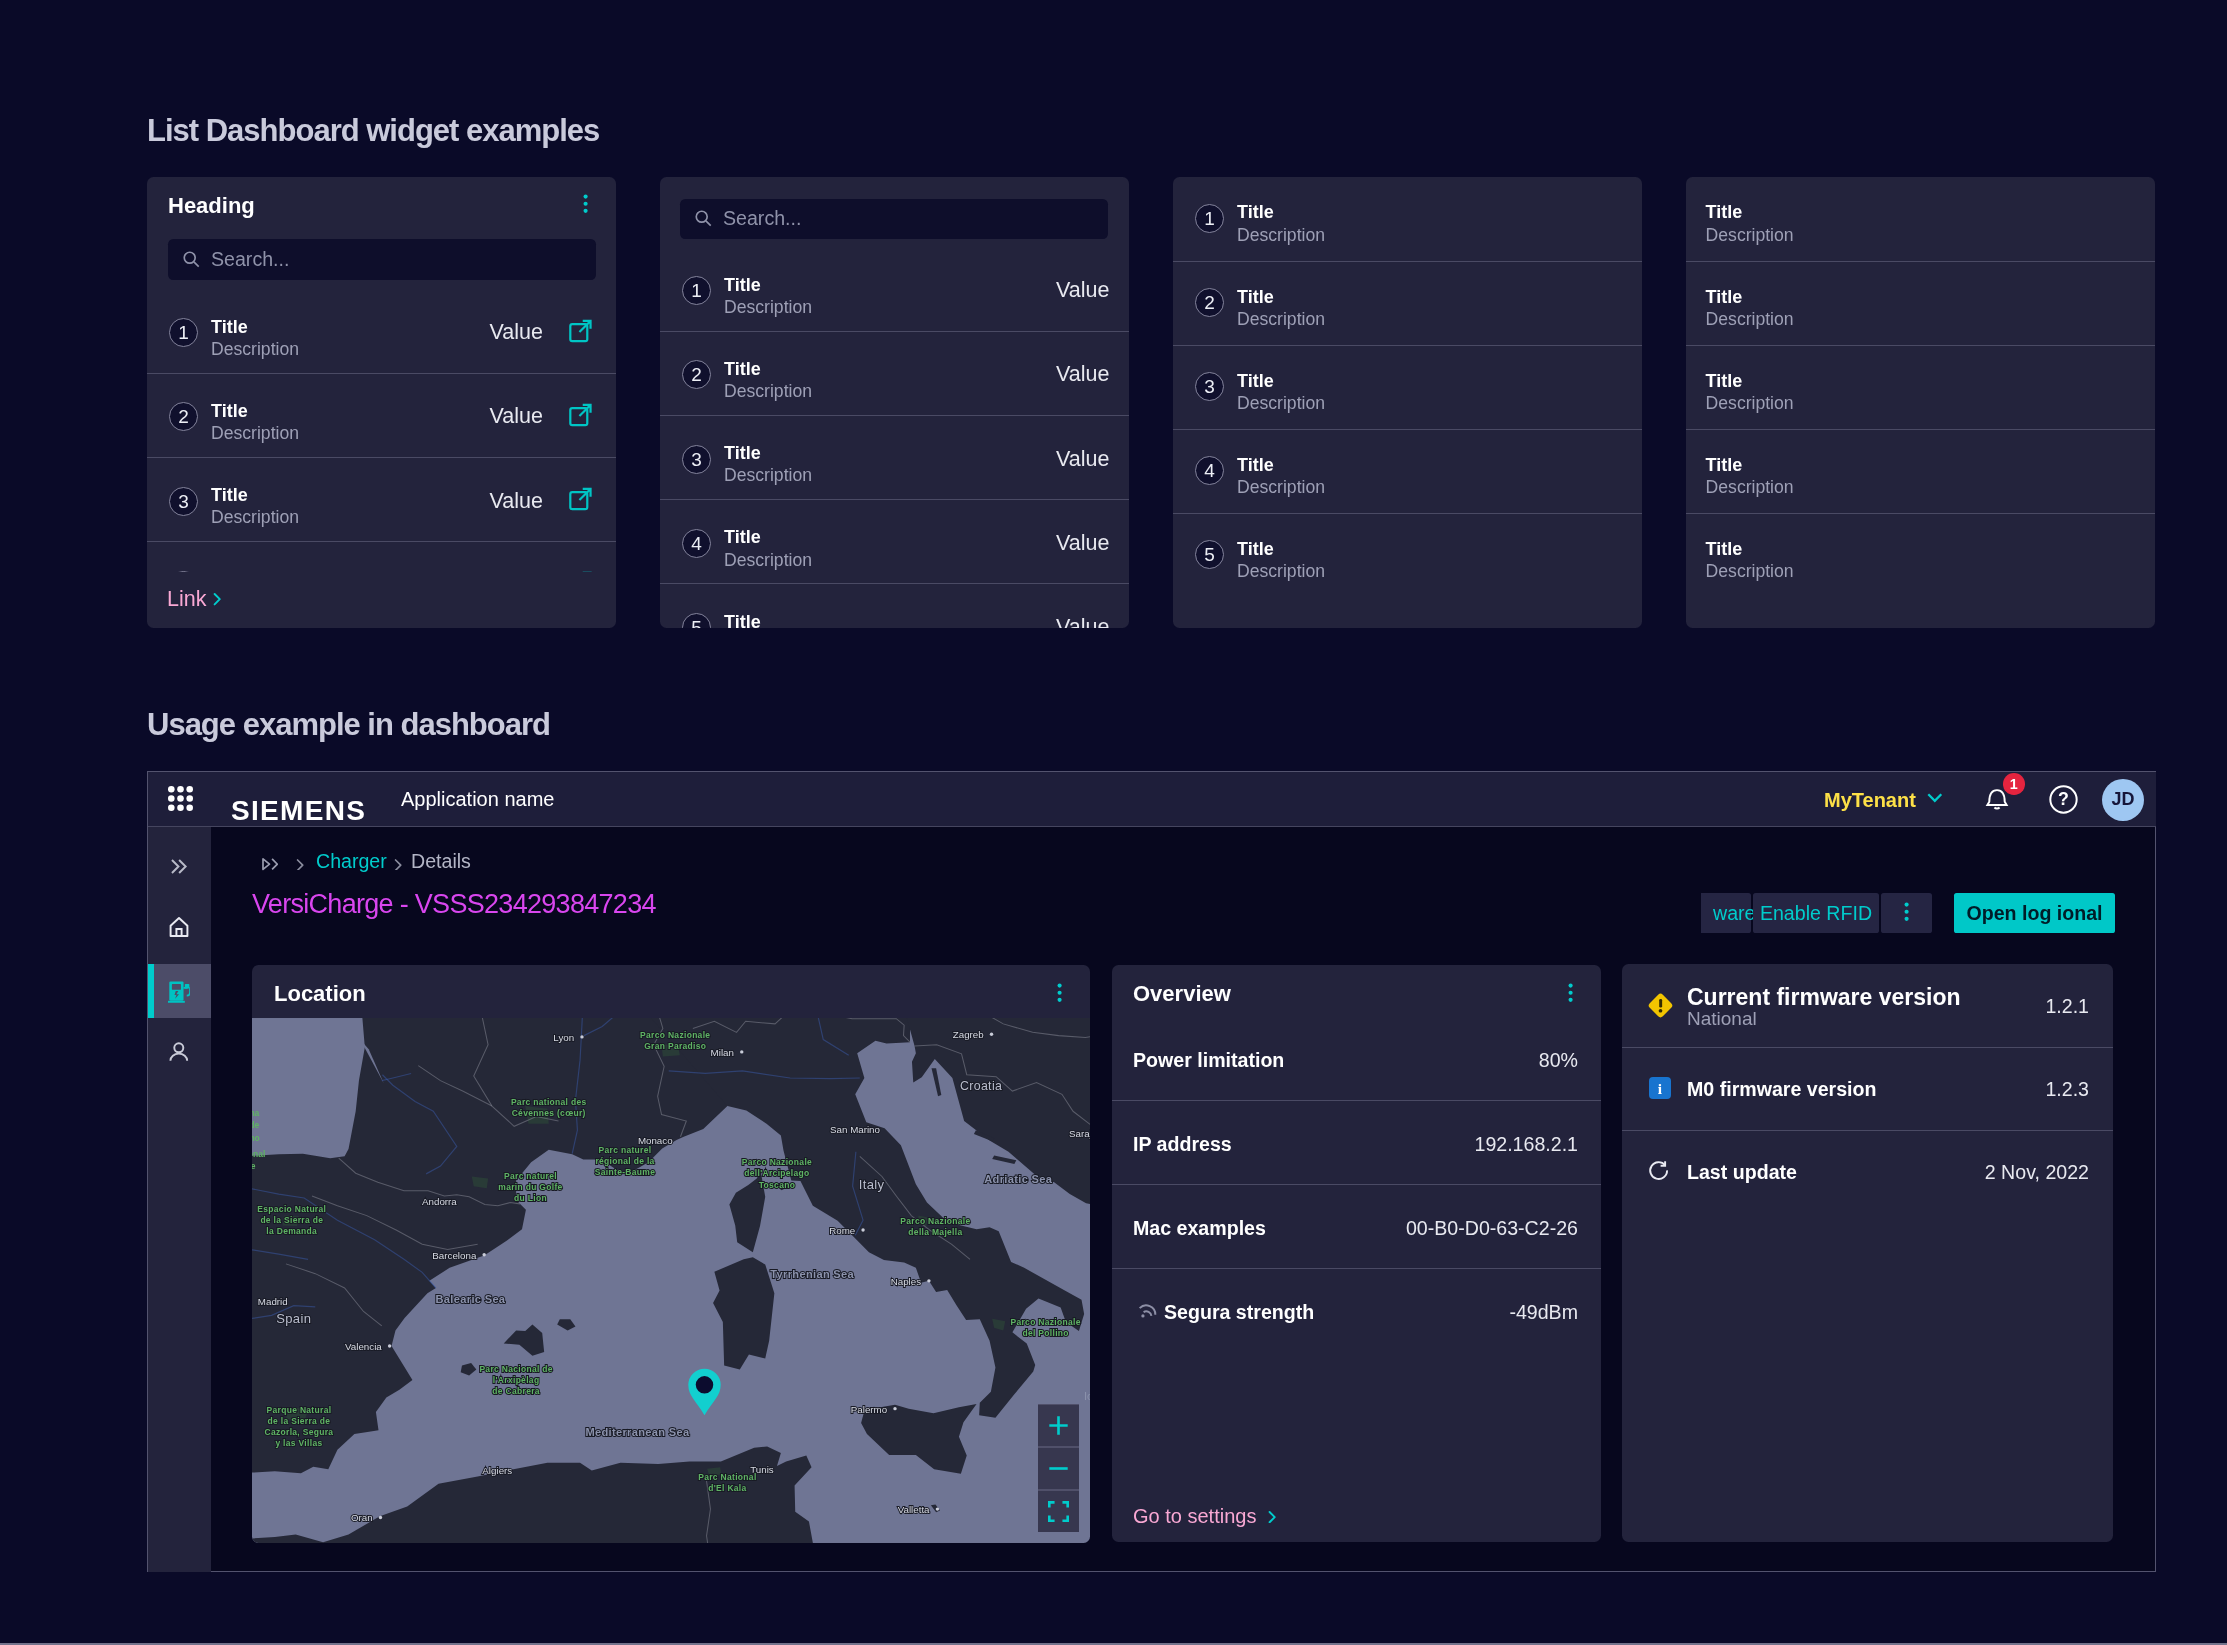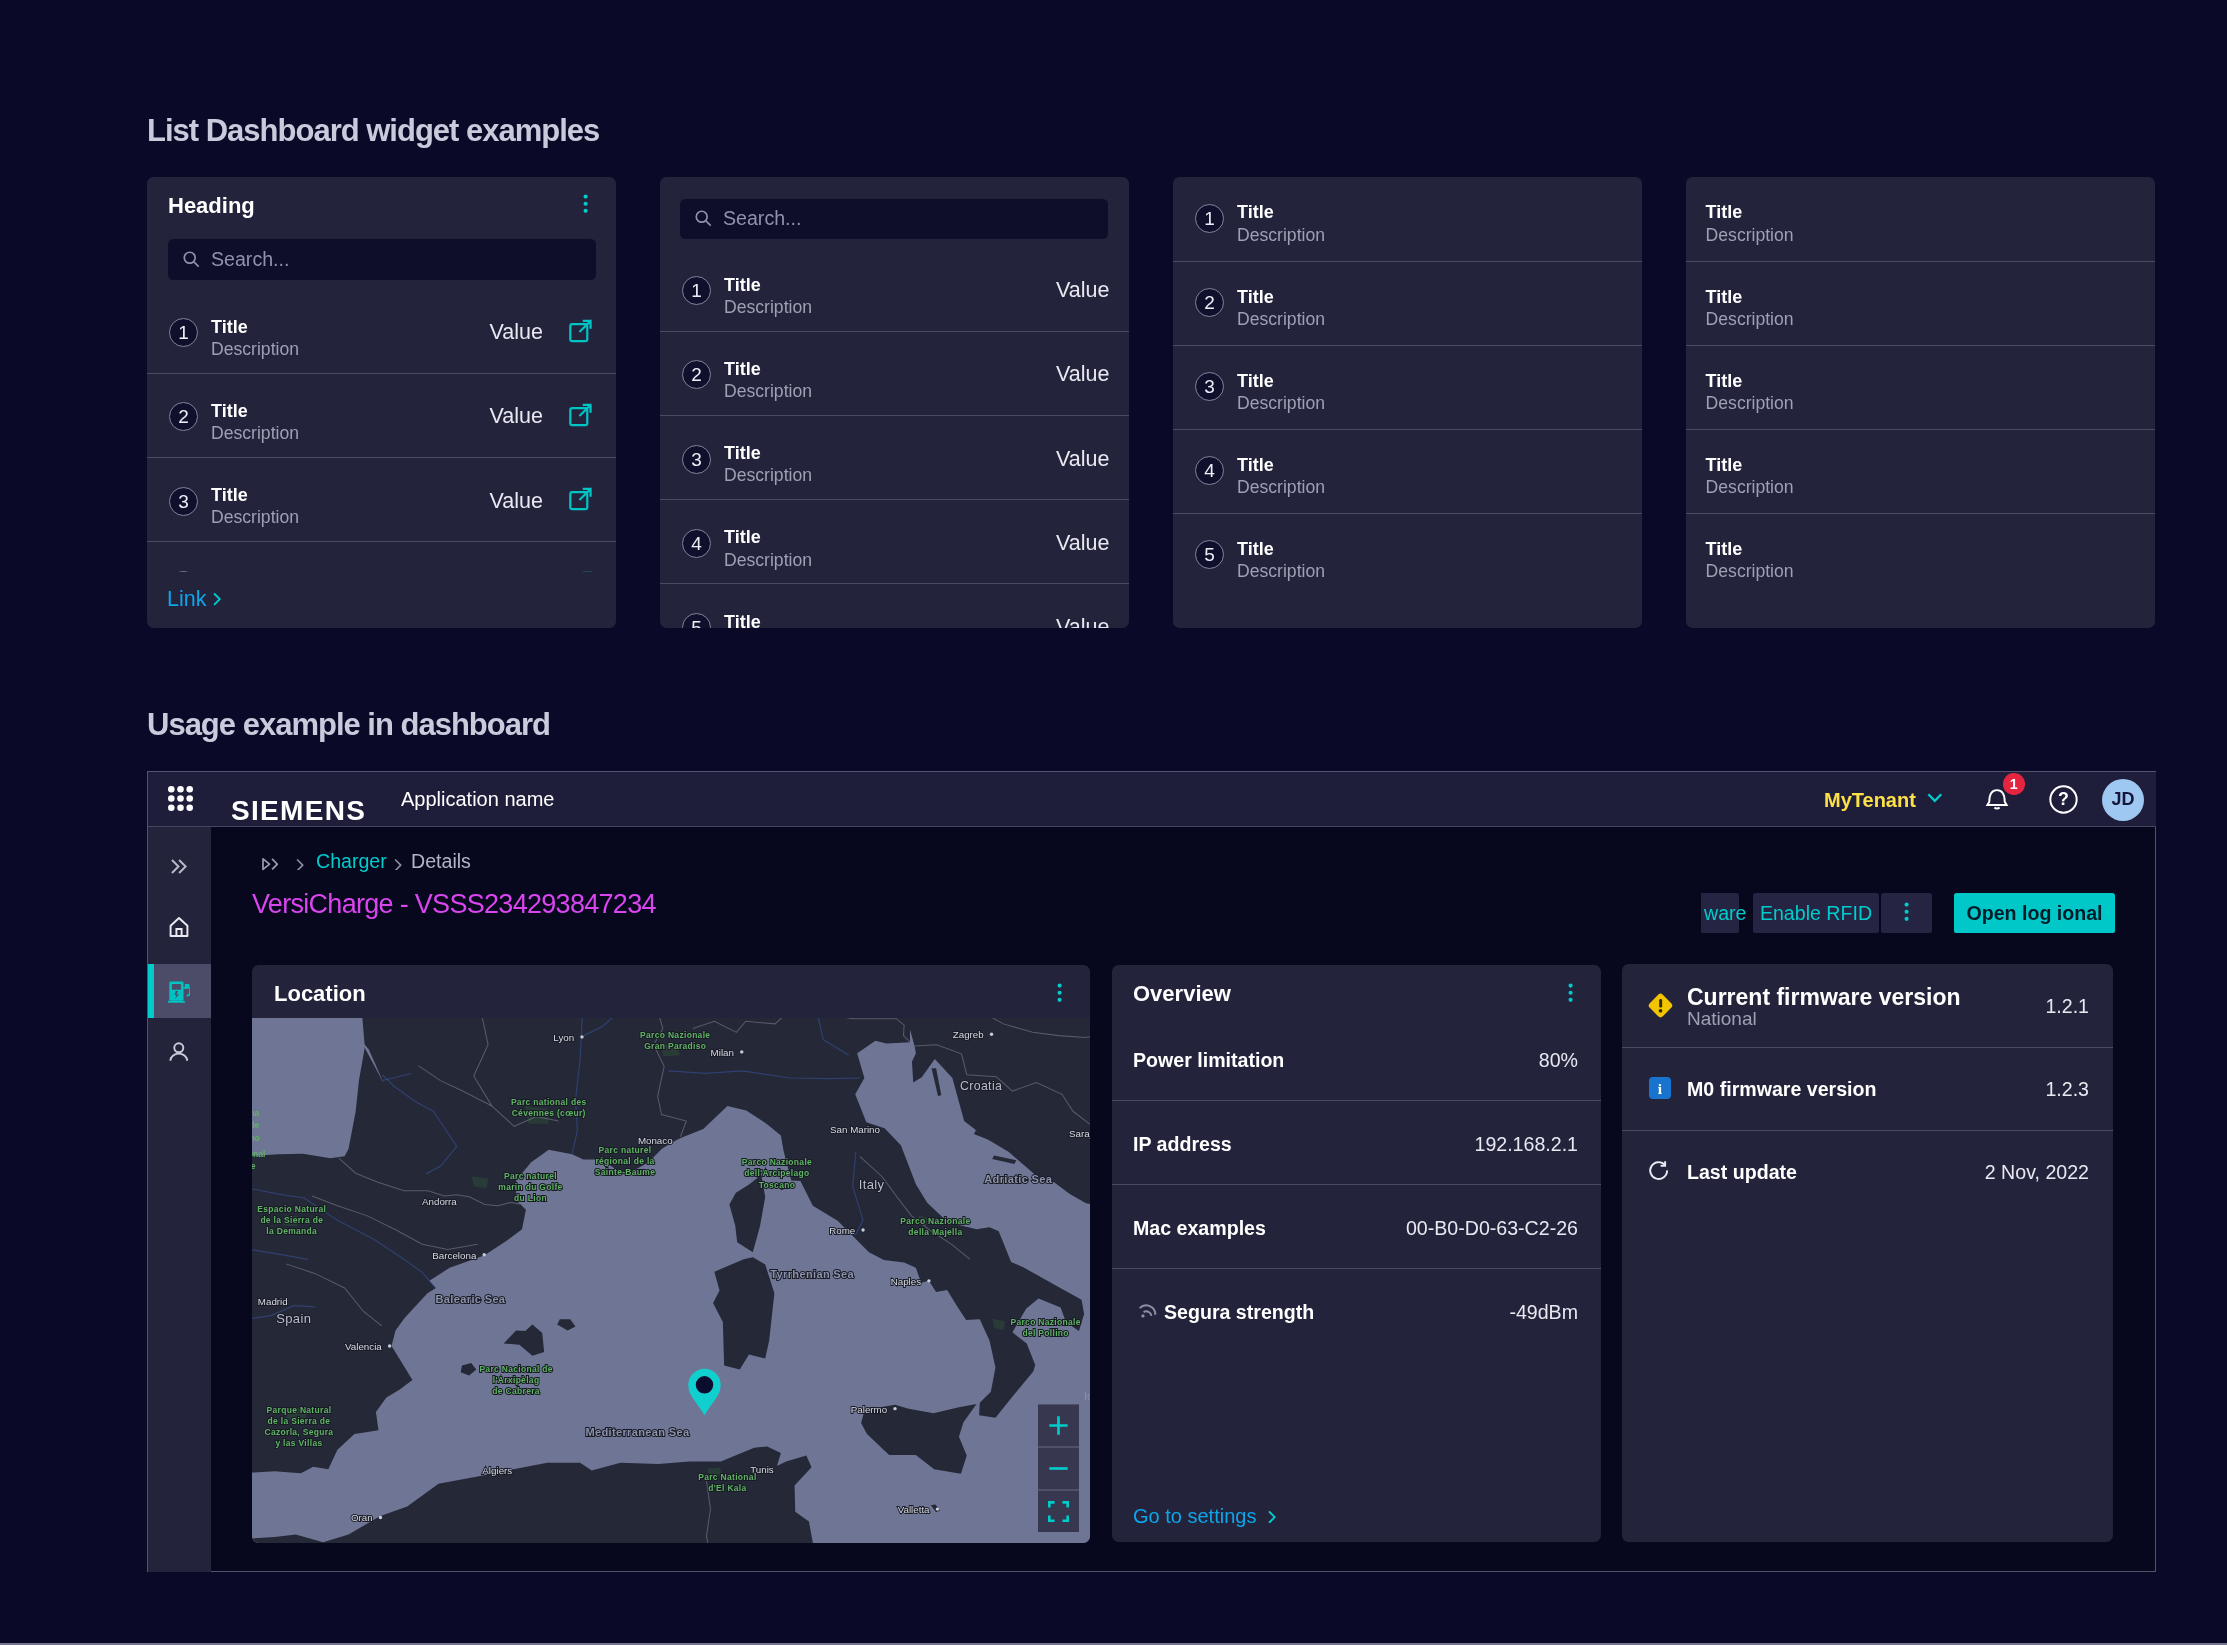--- a/index.html
+++ b/index.html
@@ -3,21 +3,21 @@
 *{margin:0;padding:0;box-sizing:border-box}
 html,body{width:2227px;height:1646px;background:#0a0a28;font-family:"Liberation Sans",sans-serif;position:relative;overflow:hidden}
 .abs{position:absolute}
 .card{position:absolute;background:#23233c;border-radius:6.5px}
 .sep{position:absolute;left:0;right:0;height:0.7px;background:#4a4a64}
 .tt{font-weight:700;color:#fff;font-size:18px}
 .dd{color:#9ea0b6;font-size:17.6px}
 .val{color:#e8e9f0;font-size:21.5px}
 .num{position:absolute;width:29px;height:29px;border-radius:50%;background:#10102d;border:1.3px solid #84849c;color:#eceef5;font-size:19px;display:flex;align-items:center;justify-content:center}
 .hdr{font-weight:700;color:#fff;font-size:22px}
-.link{color:#0ea5e9;font-size:21.5px}
+.link{color:#f9a8d4;font-size:21.5px}
 </style></head><body>
 <div class="abs" style="left:147px;top:113px;font-size:31px;font-weight:700;color:#c9cadb;letter-spacing:-1px">List Dashboard widget examples</div>
 <div class="card" style="left:147px;top:177px;width:469px;height:451px;overflow:hidden">
 <div class="abs hdr" style="left:21px;top:15.6px">Heading</div>
 <div class="abs" style="left:436px;top:17px"><svg width="5.2" height="22" viewBox="0 0 8 34" style="">
         <circle cx="4" cy="4" r="3.2" fill="#00cccc"></circle>
         <circle cx="4" cy="15" r="3.2" fill="#00cccc"></circle>
         <circle cx="4" cy="26" r="3.2" fill="#00cccc"></circle>
       </svg></div>
 <div class="abs" style="left:21px;top:62px;width:428px;height:41px;background:#0e0e2b;border-radius:5.2px">
@@ -200,21 +200,21 @@
       </svg></div>
 <div class="abs" style="left:147px;top:86px"><svg width="9" height="11.7" viewBox="0 0 14 18" style="">
         <path d="M4 3 L12 11 L4 19" fill="none" stroke="#8a8c9e" stroke-width="2.6" stroke-linecap="round" stroke-linejoin="round"></path>
       </svg></div>
 <div class="abs" style="left:168px;top:78px;font-size:19.6px;color:#00cccc">Charger</div>
 <div class="abs" style="left:245px;top:86px"><svg width="9" height="11.7" viewBox="0 0 14 18" style="">
         <path d="M4 3 L12 11 L4 19" fill="none" stroke="#8a8c9e" stroke-width="2.6" stroke-linecap="round" stroke-linejoin="round"></path>
       </svg></div>
 <div class="abs" style="left:263px;top:78px;font-size:19.6px;color:#b3b5c6">Details</div>
 <div class="abs" style="left:104px;top:117px;font-size:27px;color:#d946ef;letter-spacing:-0.7px">VersiCharge - VSSS234293847234</div>
-<div class="abs" style="left:1553px;top:121px;width:38px;height:40px;background:#252543;border-radius:0 2.6px 2.6px 0;color:#00cccc;font-size:19.6px;display:flex;align-items:center;justify-content:flex-start;padding-left:3px">ware</div>
+<div class="abs" style="left:1553px;top:121px;width:50px;height:40px;background:#252543;border-radius:0 2.6px 2.6px 0;color:#00cccc;font-size:19.6px;display:flex;align-items:center;justify-content:flex-start;padding-left:12px">ware</div>
 <div class="abs" style="left:1605px;top:121px;width:126px;height:40px;background:#252543;border-radius:2.6px;color:#00cccc;font-size:19.6px;display:flex;align-items:center;justify-content:center">Enable RFID</div>
 <div class="abs" style="left:1733px;top:121px;width:51px;height:40px;background:#252543;border-radius:2.6px;display:flex;align-items:center;justify-content:center">
       <svg width="5.2" height="22" viewBox="0 0 8 34" style="">
         <circle cx="4" cy="4" r="3.2" fill="#00cccc"></circle>
         <circle cx="4" cy="15" r="3.2" fill="#00cccc"></circle>
         <circle cx="4" cy="26" r="3.2" fill="#00cccc"></circle>
       </svg>
     </div>
 <div class="abs" style="left:1806px;top:121px;width:161px;height:40px;background:#00c8c8;border-radius:2.6px;color:#001c28;font-size:19.6px;font-weight:700;display:flex;align-items:center;justify-content:center">Open log ional</div>
 </div>

